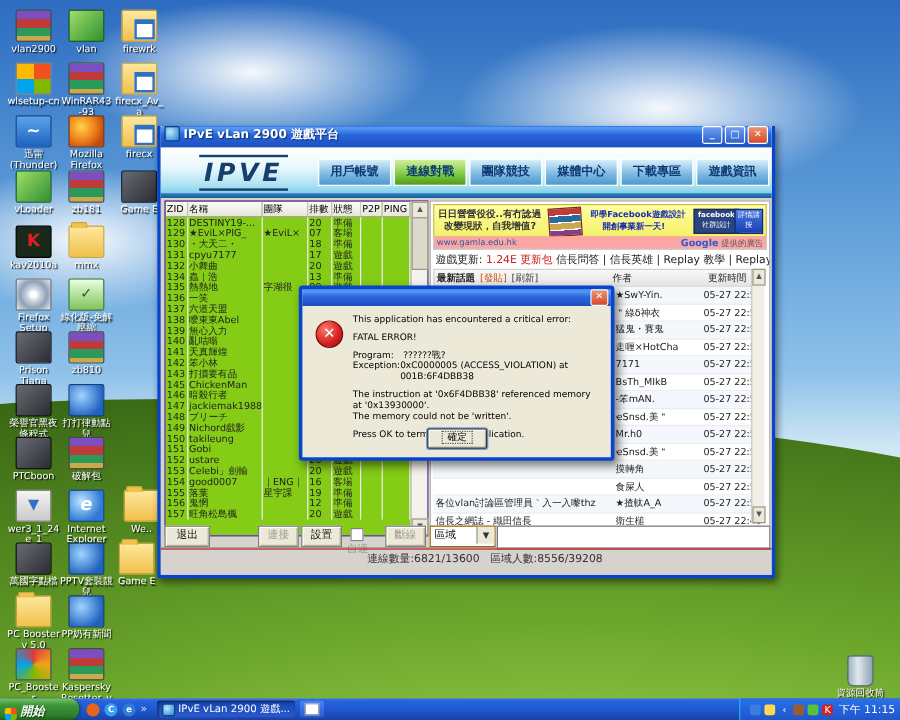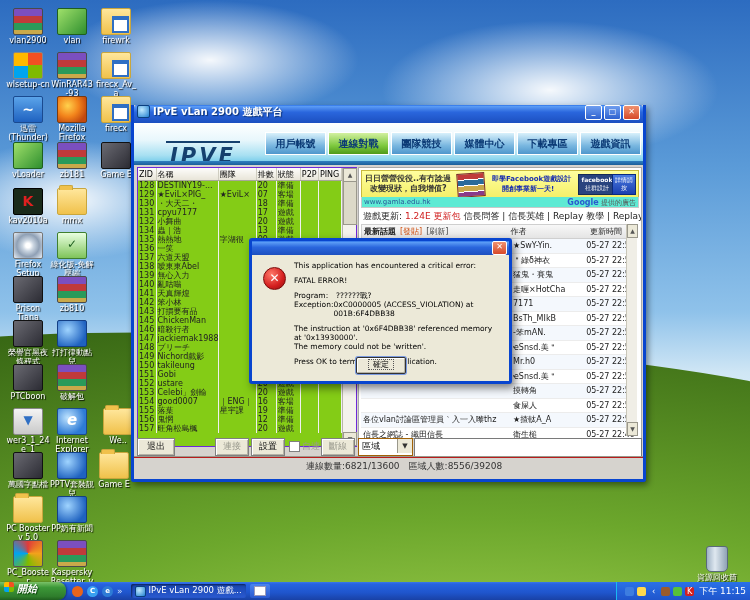--- a/index.html
+++ b/index.html
@@ -41,21 +41,21 @@
     border:3px solid #0845cf;border-top:none;border-radius:0 0 3px 3px;background:#d6d3ce;box-shadow:2px 3px 6px rgba(0,0,0,.45);}
   .titlebar{height:18px;background:linear-gradient(180deg,#2a71e8 0%,#5a9bf5 8%,#2a66dd 40%,#1c4fc0 100%);
     display:flex;align-items:flex-start;padding:0 3px;border-radius:3px 3px 0 0;margin:-0px -0px 0 -0px;}
   .titlebar .wicon{width:11px;height:11px;background:radial-gradient(circle at 35% 35%,#bfe9ff,#1f7fd0);border:1px solid #0a3f80;border-radius:2px;margin-right:3px;}
   .titlebar .ttl{flex:1;color:#fff;font-size:10px;font-weight:bold;text-shadow:1px 1px 1px #0a2f70;white-space:nowrap;overflow:hidden;}
   .tbtn{width:15px;height:13px;margin-left:2px;border:1px solid #fff;border-radius:2px;font-size:8px;line-height:11px;text-align:center;color:#fff;font-weight:bold;}
   .tbtn.min,.tbtn.max{background:linear-gradient(180deg,#6f9ef0,#2f62cf);}
   .tbtn.close{background:linear-gradient(180deg,#f0926f,#d6492a);}
   .hdr{position:absolute;left:0;top:18px;width:100%;height:38px;
     background:linear-gradient(180deg,#ffffff 0%,#e8f7fc 45%,#a8e0f2 85%,#7fd0ec 100%);overflow:hidden;}
-  .logo{position:absolute;left:32px;top:18px;font-size:21px;font-weight:bold;font-style:italic;color:#15406e;letter-spacing:3px;
+  .logo{position:absolute;left:32px;top:6px;font-size:21px;font-weight:bold;font-style:italic;color:#15406e;letter-spacing:3px;
     border-top:2px solid #15406e;border-bottom:2px solid #15406e;padding:1px 4px;}
   .tabs{position:absolute;right:2px;top:9px;display:flex;}
   .tab{width:59px;height:21px;margin-left:2px;text-align:center;font-size:10px;font-weight:bold;line-height:21px;color:#0b3a75;
     background:linear-gradient(180deg,#d8f0fb,#79b7e0 60%,#4f97cc);border:1px solid #fff;cursor:pointer;}
   .tab.active{background:linear-gradient(180deg,#d2f0a0,#7ec93f 60%,#4f9a18);}
   .hstripe{position:absolute;left:0;top:56px;width:100%;height:4px;background:linear-gradient(180deg,#2f7fc0,#1a5f9a);}
 
   
   .players{position:absolute;left:3px;top:62px;width:218px;height:278px;background:#84cc16;border:1px solid #6d28d9;font-size:8px;}
   .ptable{border-collapse:collapse;table-layout:fixed;width:204px;}
@@ -71,21 +71,21 @@
   .ad{position:absolute;left:2px;top:2px;width:276px;height:26px;background:linear-gradient(180deg,#ffff9e,#f5ef6a);border:1px solid #c9b93d;overflow:hidden;}
   .ad .l1{position:absolute;left:3px;top:2px;font-size:8px;font-weight:bold;color:#333;}
   .ad .l2{position:absolute;left:8px;top:12px;font-size:8px;font-weight:bold;color:#333;}
   .books{position:absolute;left:95px;top:2px;width:26px;height:22px;background:repeating-linear-gradient(180deg,#c03a3a 0 5px,#fff 5px 6px,#2a6a9a 6px 11px,#fff 11px 12px,#caa94a 12px 17px,#fff 17px 18px,#8a3a8a 18px 23px);transform:rotate(-4deg);border:1px solid #7a2a2a;}
   .ad .p1{position:absolute;left:130px;top:3px;font-size:7px;font-weight:bold;color:#1a2fb0;}
   .ad .p2{position:absolute;left:140px;top:13px;font-size:7px;font-weight:bold;color:#1a2fb0;}
   .fbbox{position:absolute;left:216px;top:3px;width:36px;height:19px;background:#29447e;color:#fff;text-align:center;border:1px solid #152a55;}
   .fbbox .f1{font-size:6px;line-height:9px;font-weight:bold;}
   .fbbox .f2{font-size:6px;line-height:8px;}
   .adbtn{position:absolute;right:2px;top:3px;width:22px;height:18px;background:linear-gradient(180deg,#4a7ae0,#1a3fb0);border:1px solid #0a2a80;color:#fff;font-size:6px;line-height:8px;text-align:center;padding-top:1px;}
-  .adfoot{position:absolute;left:2px;top:29px;width:276px;height:10px;background:#5eead4;border:1px solid #c9c9c9;border-top:none;font-size:7px;color:#555;}
+  .adfoot{position:absolute;left:2px;top:29px;width:276px;height:10px;background:#fca5a5;border:1px solid #c9c9c9;border-top:none;font-size:7px;color:#555;}
   .adfoot .url{position:absolute;left:2px;top:1px;color:#2a5a9a;}
   .adfoot .goo{position:absolute;right:2px;top:1px;}
   .adfoot .goo b{color:#2a5acf;font-size:8px;}
   .updline{position:absolute;left:4px;top:42px;width:274px;font-size:9px;color:#222;white-space:nowrap;}
   .updline .lnk{color:#d02020;}
   .topics{position:absolute;left:2px;top:56px;width:276px;height:212px;font-size:8px;}
   .thead{height:13px;background:linear-gradient(180deg,#f8f8f8,#e4e4e4);border:1px solid #cfcfcf;display:flex;align-items:center;}
   .thead .tt{font-weight:bold;color:#222;margin-left:2px;}
   .thead .post{color:#d05010;margin-left:4px;}
   .thead .refr{color:#444;margin-left:4px;}
@@ -96,21 +96,21 @@
   .trow .c-top{width:150px;padding-left:2px;white-space:nowrap;overflow:hidden;color:#222;}
   .trow .c-auth{width:70px;white-space:nowrap;overflow:hidden;color:#222;}
   .trow .c-time{width:52px;text-align:right;padding-right:2px;color:#222;}
   .tsb{position:absolute;right:0;top:0;width:10px;height:100%;background:#f0eee6;border-left:1px solid #c9c6b8;}
   .tsb .sbtn{width:9px;}
 
   
   .xpbtn{position:absolute;height:16px;background:#ece9d8;border:1px solid #808080;
     box-shadow:inset 1px 1px 0 #fff,inset -1px -1px 0 #b5b2a5;font-size:9px;text-align:center;line-height:15px;color:#111;}
   .xpbtn.disabled{color:#9a9a8e;}
-  .chk{position:absolute;font-size:9px;color:#9a9a8e;display:flex;align-items:center;}
+  .chk{position:absolute;font-size:9px;color:#9a9a8e;display:flex;align-items:center;flex-direction:column;}
   .chk .box{width:9px;height:9px;background:#fff;border:1px solid #808080;margin-right:2px;}
   .dd{position:absolute;height:16px;background:#fff;border:1px solid #a16207;font-size:9px;line-height:14px;padding-left:3px;color:#111;}
   .dd .arr{position:absolute;right:0;top:0;width:14px;height:14px;background:#ece9d8;border-left:1px solid #9a988c;text-align:center;font-size:7px;line-height:14px;color:#333;}
   .txtin{position:absolute;height:16px;background:#fff;border:1px solid #7a7a7a;font-size:9px;}
   .statusbar{position:absolute;left:0px;top:352px;width:100%;height:17px;border-top:1px solid #b91c1c;
     box-shadow:0 -1px 0 #9a988c;font-size:9px;color:#333;line-height:17px;}
   .statusbar span{margin-left:172px;}
 
   
   .dlg{position:absolute;left:249px;top:238px;width:257px;height:140px;z-index:20;
@@ -127,21 +127,21 @@
   .drow{display:flex;}
   .drow .dl{width:42px;}
   .dok{position:absolute;left:104px;top:116px;width:48px;height:15px;background:#ece9d8;
     border:1px solid #333;border-radius:2px;box-shadow:inset 1px 1px 0 #fff,inset -1px -1px 0 #b5b2a5,0 0 0 1px #7a9ae0;
     font-size:8px;text-align:center;line-height:13px;}
   .dok i{font-style:normal;outline:1px dotted #555;padding:0 4px;}
 
   
   .taskbar{position:absolute;left:0;bottom:0;width:750px;height:18px;z-index:30;
     background:linear-gradient(180deg,#3a77e8 0%,#2663e0 12%,#1f55cc 60%,#1941a5 100%);display:flex;align-items:center;}
-  .startbtn{width:62px;height:18px;border-radius:0 8px 8px 0;display:flex;align-items:flex-start;padding-left:4px;
+  .startbtn{width:62px;height:18px;border-radius:0 8px 8px 0;display:flex;align-items:flex-end;padding-left:4px;
     background:linear-gradient(180deg,#7ac268 0%,#3c9838 30%,#2f7d2c 80%,#1f5f1e 100%);box-shadow:1px 0 2px rgba(0,0,0,.4);}
   .startbtn .flag{width:10px;height:10px;background:conic-gradient(#f25022 0 25%,#7fba00 0 50%,#00a4ef 0 75%,#ffb900 0);border-radius:2px;margin-right:3px;}
   .startbtn .slbl{color:#fff;font-size:10px;font-weight:bold;font-style:italic;text-shadow:1px 1px 1px #0a3f0a;}
   .ql{display:flex;align-items:center;margin-left:6px;}
   .qlic{width:11px;height:11px;border-radius:50%;margin-right:4px;color:#fff;font-size:7px;line-height:11px;text-align:center;font-weight:bold;}
   .qlchev{color:#cfe0ff;font-size:9px;margin-right:4px;}
   .taskbtn{height:14px;margin-left:4px;display:flex;align-items:center;padding:0 4px;border-radius:2px;max-width:128px;}
   .taskbtn.active{background:linear-gradient(180deg,#1845ae,#2a5ad0);box-shadow:inset 1px 1px 2px rgba(0,0,0,.5);}
   .taskbtn.idle{background:linear-gradient(180deg,#4a84ee,#2a5ad0);}
   .taskbtn .tic{width:9px;height:9px;background:radial-gradient(circle at 35% 35%,#bfe9ff,#1f7fd0);border:1px solid #0a3f80;border-radius:2px;margin-right:3px;flex:none;}

